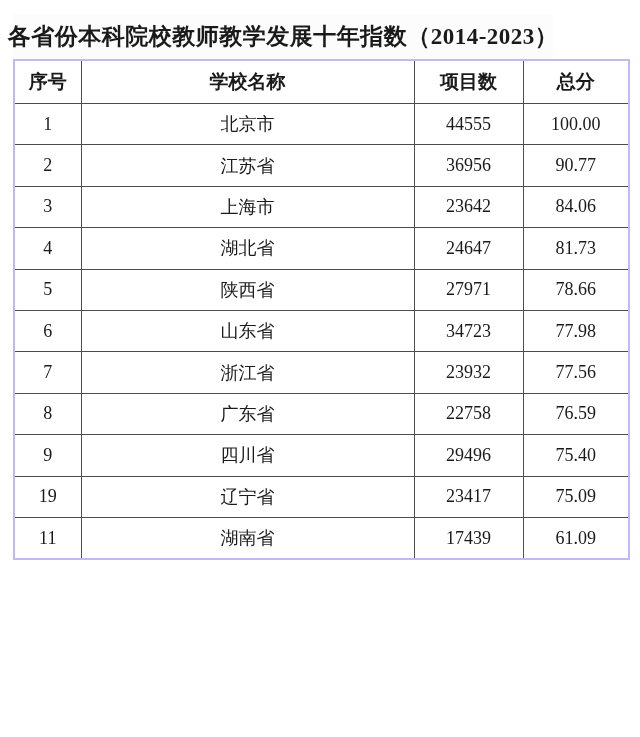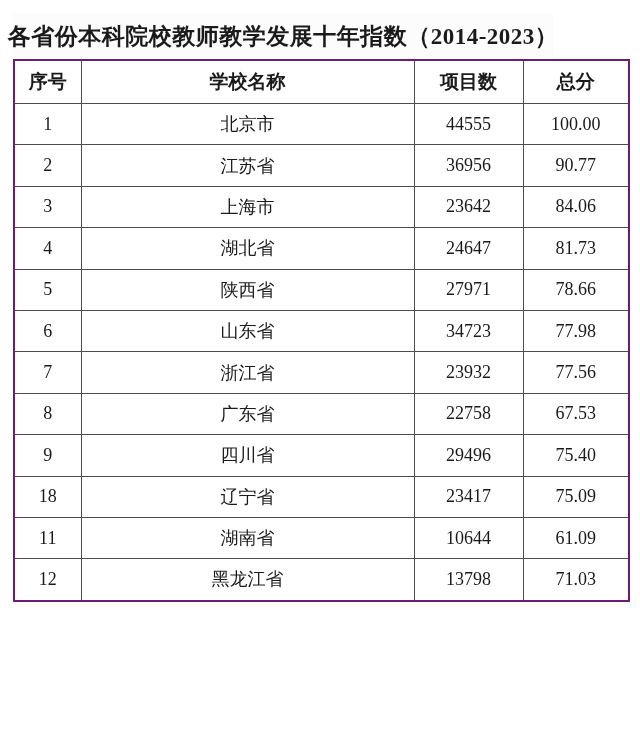--- a/index.html
+++ b/index.html
@@ -30,21 +30,21 @@
     justify-content: center;
     font-size: 23px;
     font-weight: bold;
     letter-spacing: 0.5px;
     white-space: nowrap;
   }
   table.grid {
     border-collapse: collapse;
     table-layout: fixed;
     width: 615px;
-    border: 2px solid #701a75;
+    border: 2px solid #c4b5fd;
   }
   table.grid th,
   table.grid td {
     border: 1px solid #4d4d4d;
     text-align: center;
     vertical-align: middle;
     padding: 0;
     overflow: hidden;
     white-space: nowrap;
   }
@@ -124,41 +124,35 @@
         <tr>
           <td>7</td>
           <td>浙江省</td>
           <td>23932</td>
           <td>77.56</td>
         </tr>
         <tr>
           <td>8</td>
           <td>广东省</td>
           <td>22758</td>
-          <td>67.53</td>
+          <td>76.59</td>
         </tr>
         <tr>
           <td>9</td>
           <td>四川省</td>
           <td>29496</td>
           <td>75.40</td>
         </tr>
         <tr>
-          <td>18</td>
+          <td>19</td>
           <td>辽宁省</td>
           <td>23417</td>
           <td>75.09</td>
         </tr>
         <tr>
           <td>11</td>
           <td>湖南省</td>
-          <td>10644</td>
+          <td>17439</td>
           <td>61.09</td>
-        </tr>
-        <tr>
-          <td>12</td>
-          <td>黑龙江省</td>
-          <td>13798</td>
-          <td>71.03</td>
         </tr>
       </tbody>
   </table>
 </div>
 
 </body></html>

